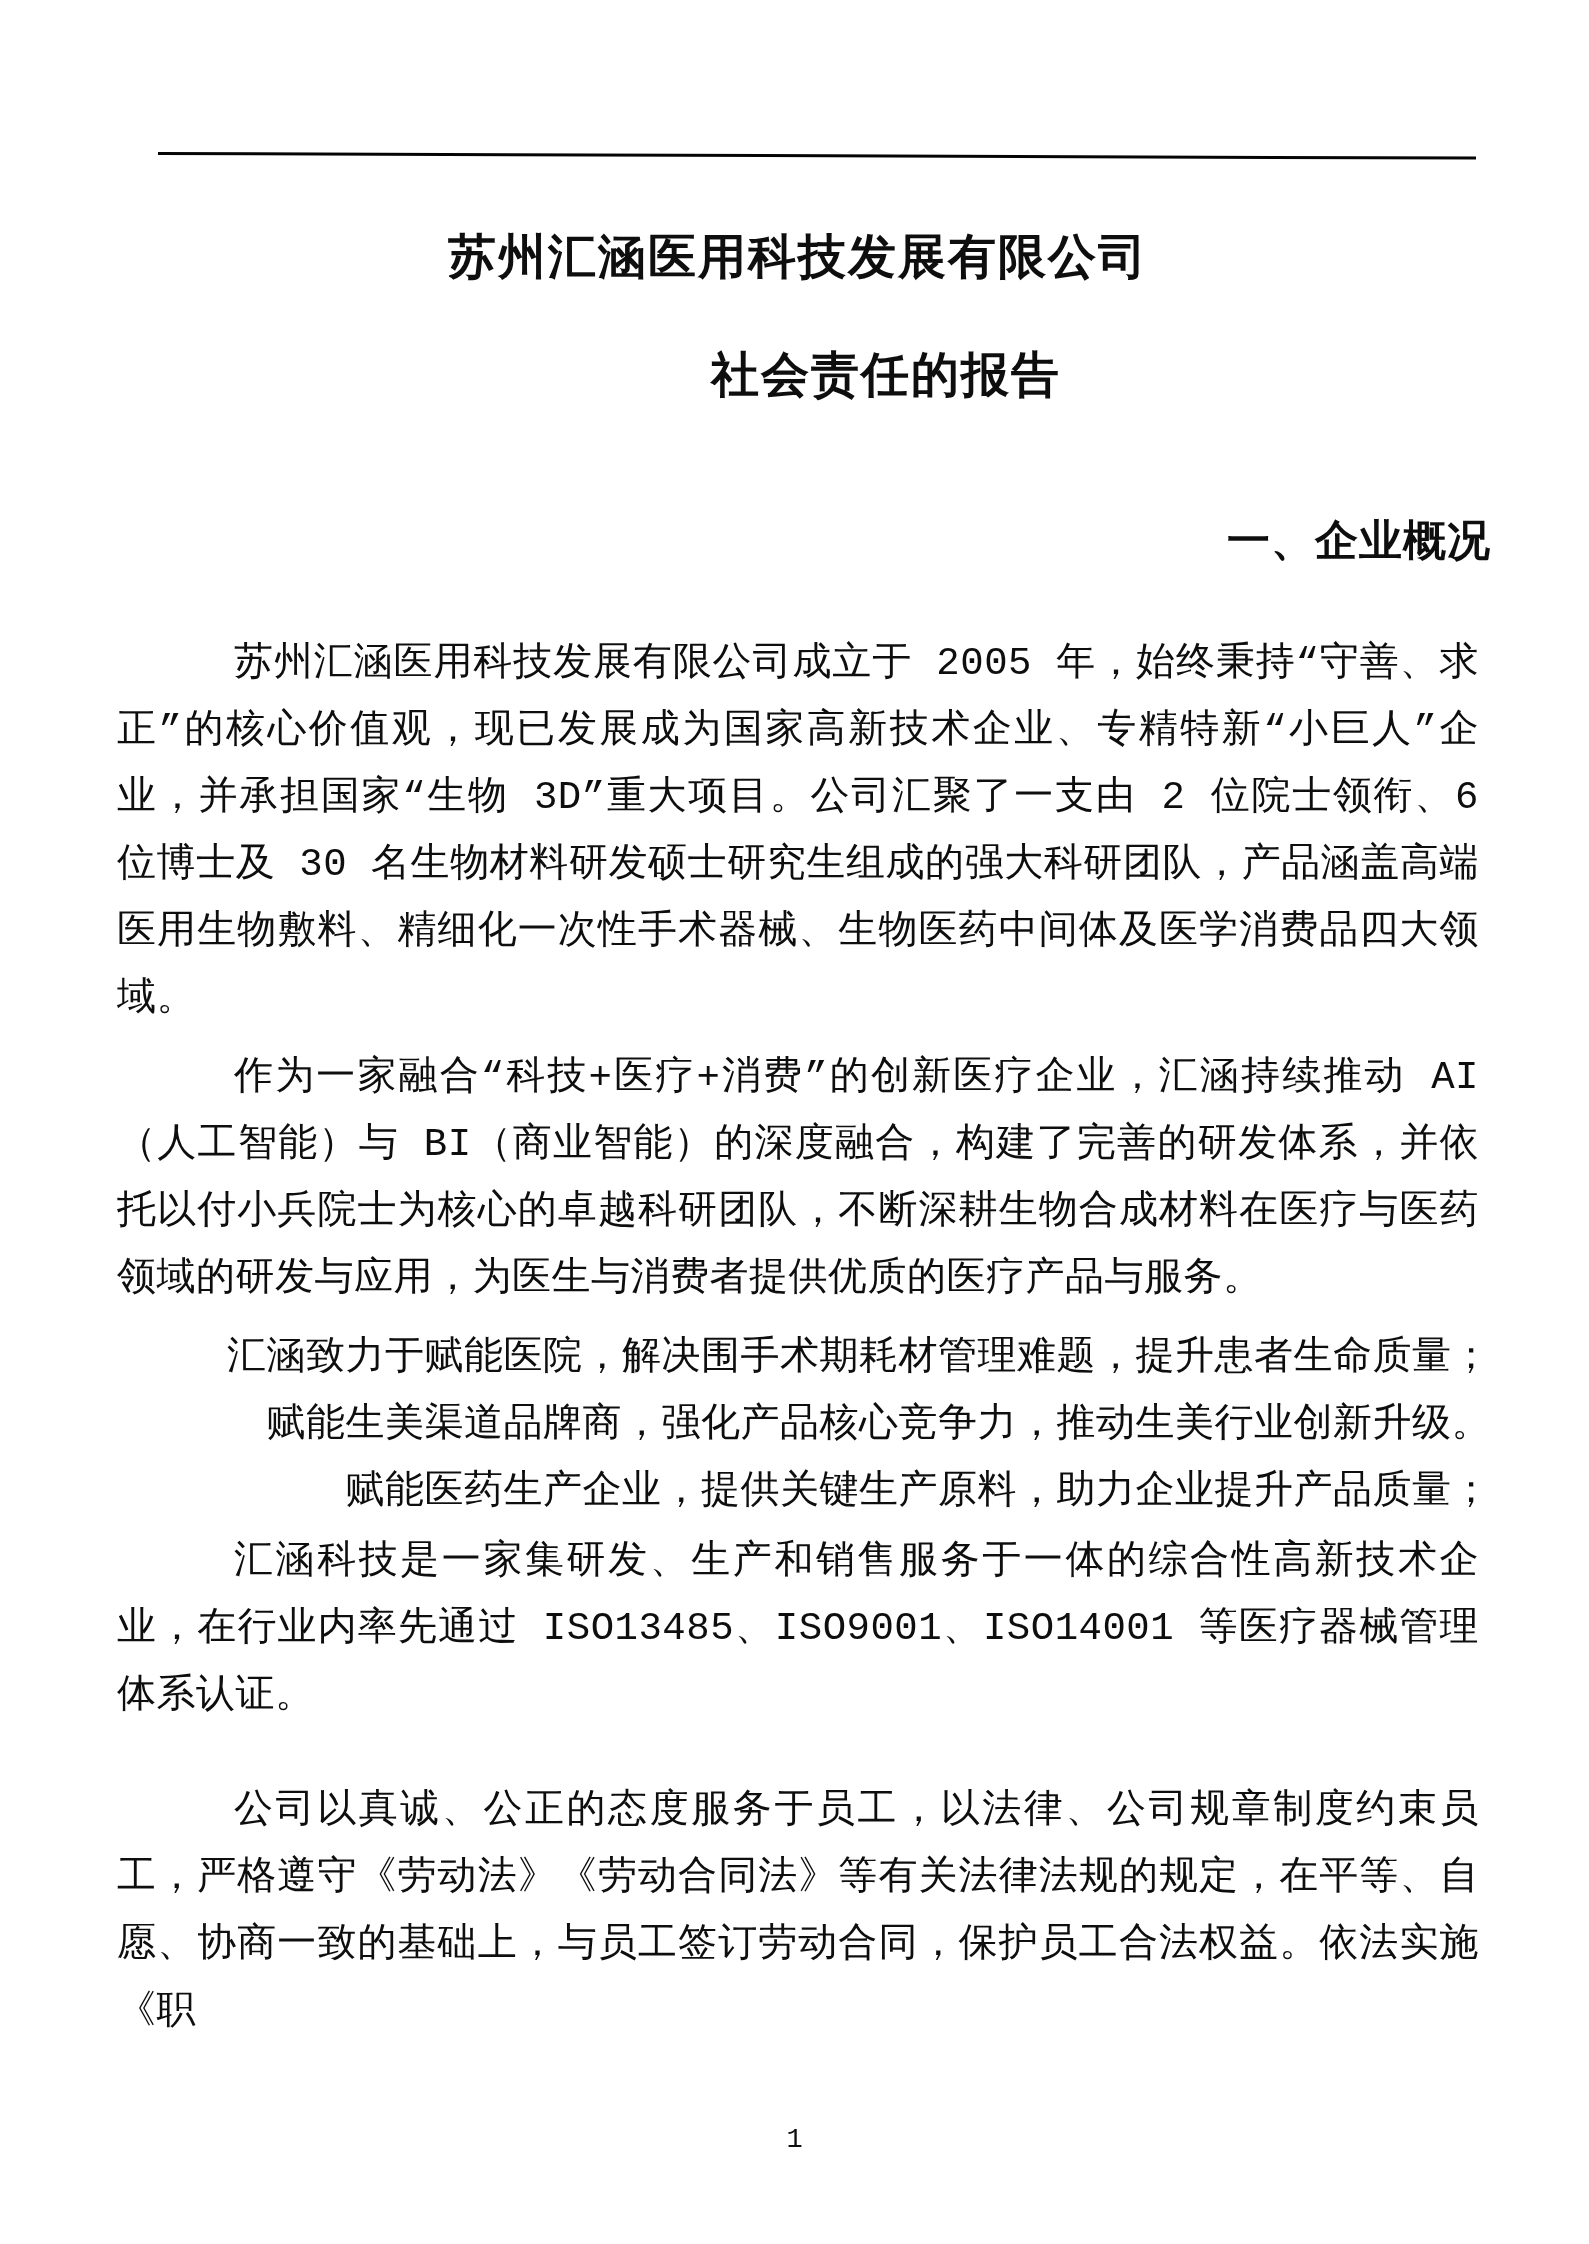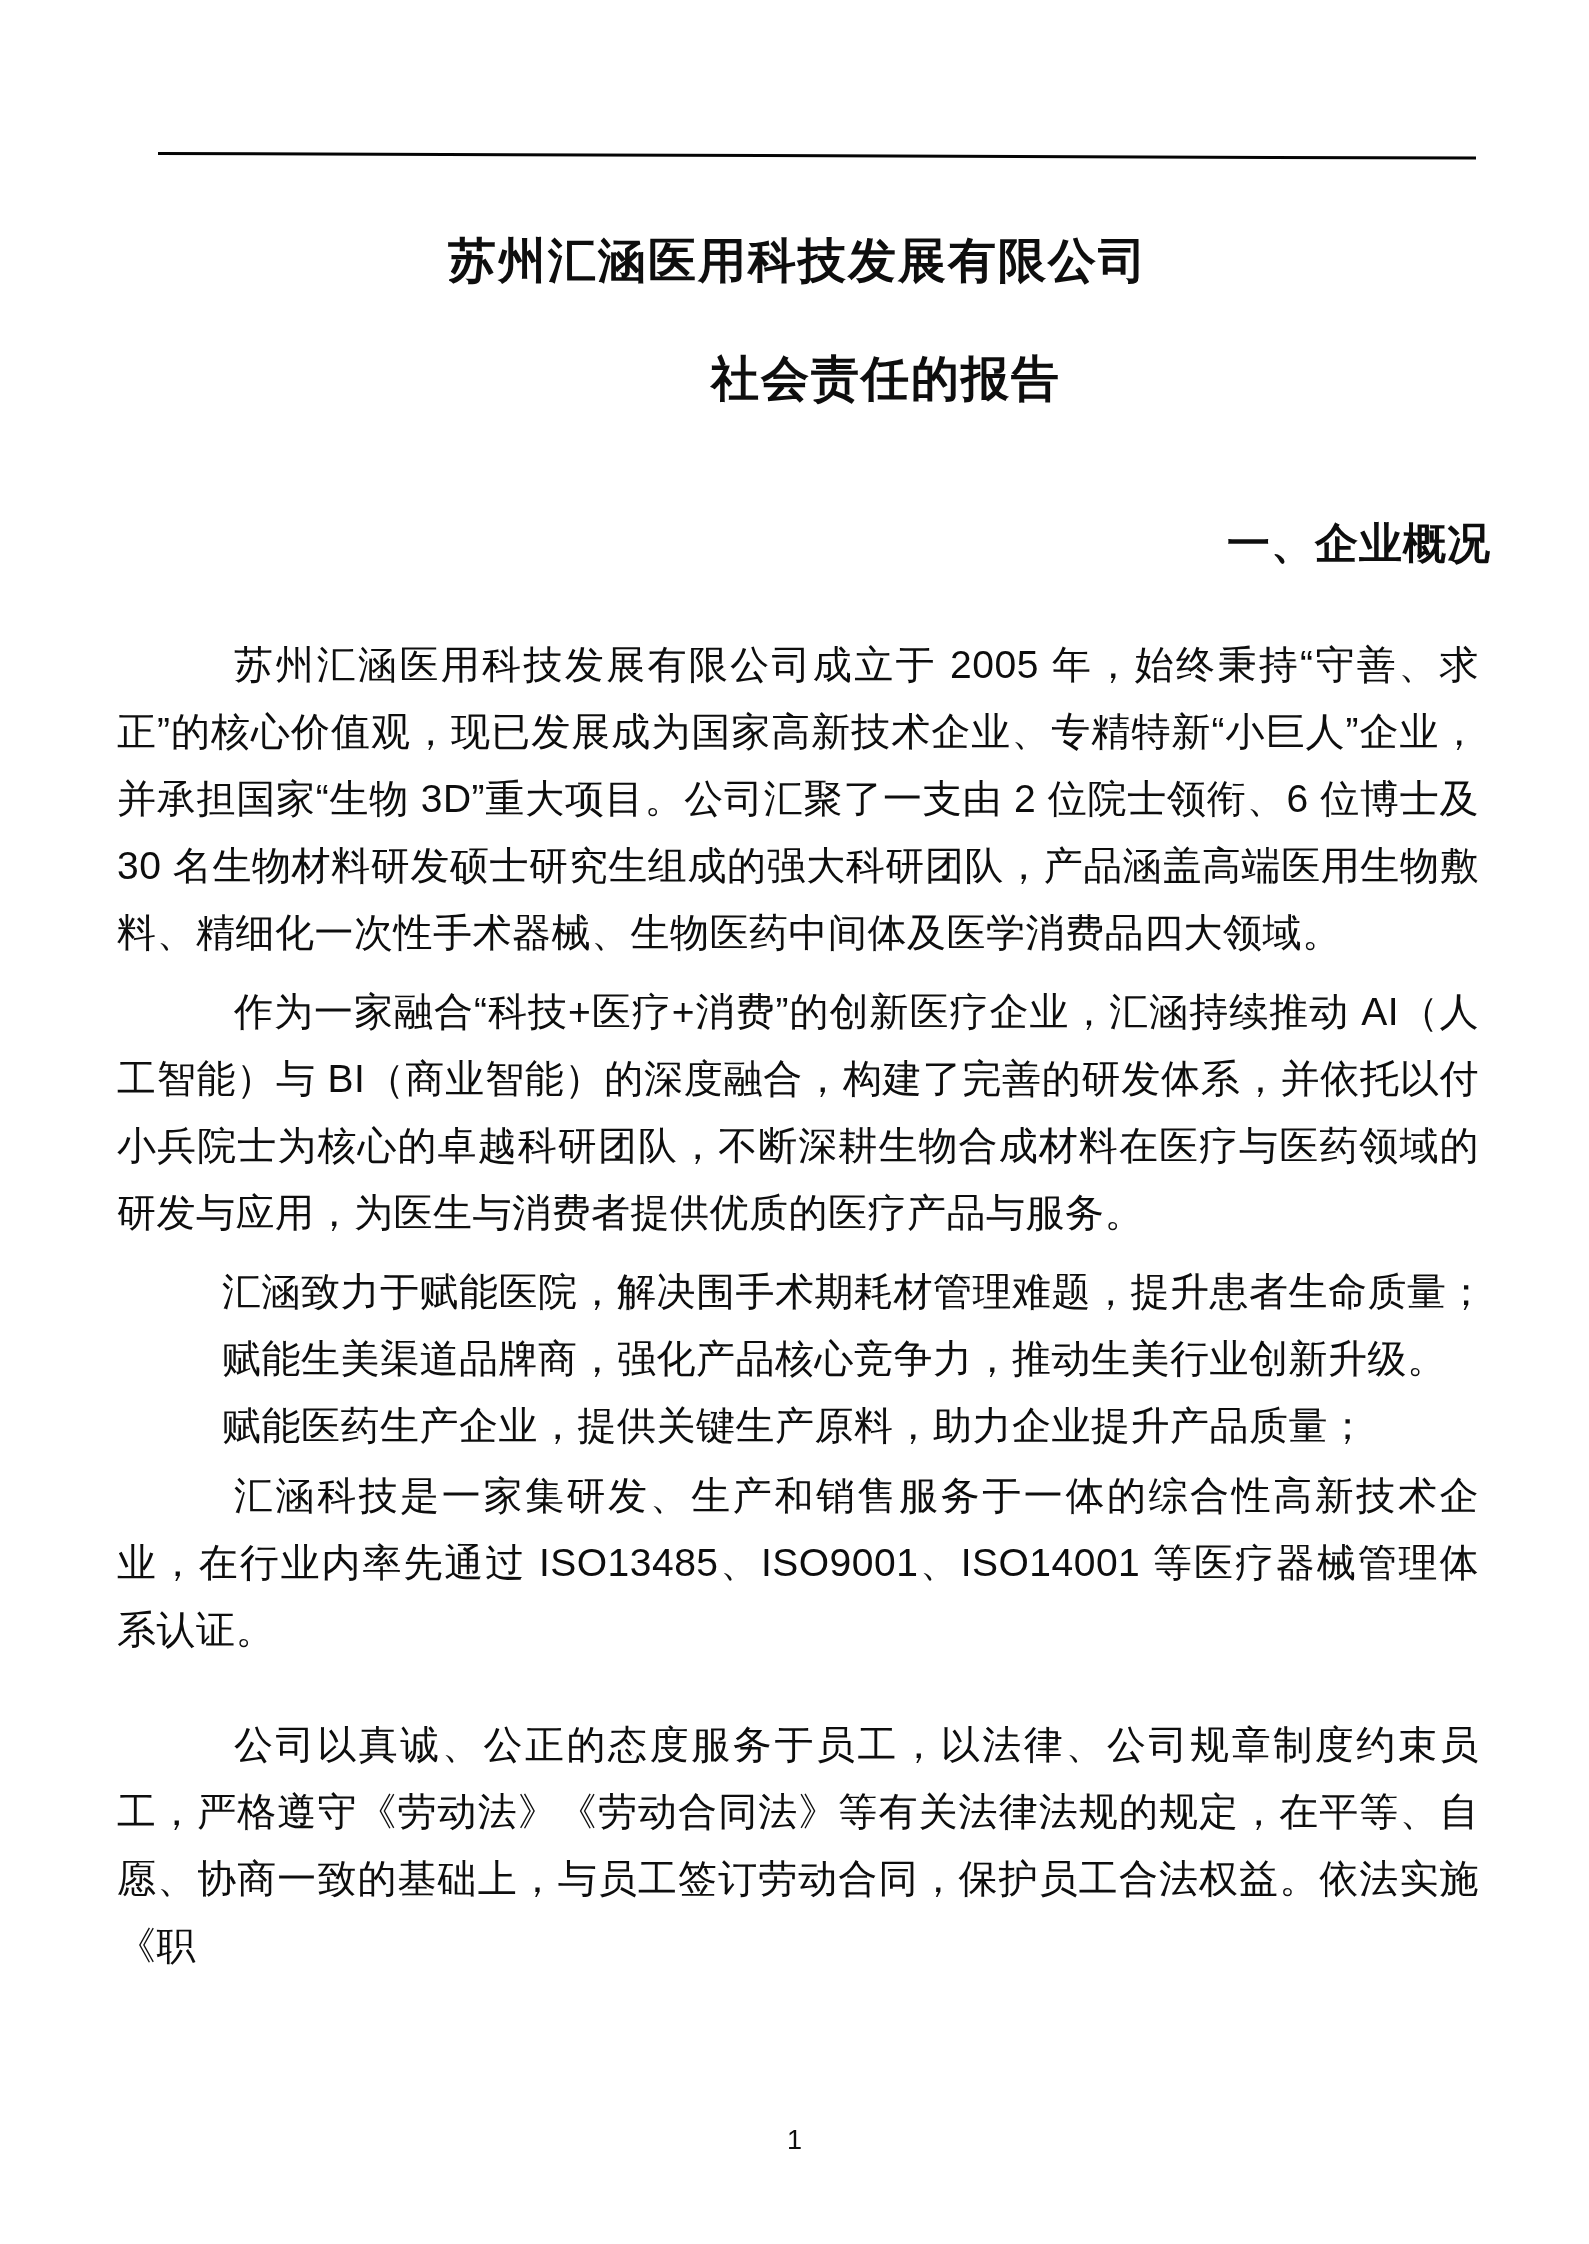--- a/index.html
+++ b/index.html
@@ -6,21 +6,21 @@
     margin: 0;
     padding: 0;
     background: #ffffff;
   }
   .page {
     position: relative;
     width: 1589px;
     height: 2244px;
     background: #ffffff;
     overflow: hidden;
-    font-family: Liberation Sans, sans-serif;
+    font-family: Liberation Mono, monospace;
     color: #0e0e0e;
   }
   .top-rule {
     position: absolute;
     top: 152px;
     left: 158px;
     width: 1318px;
     height: 3px;
     background: #050505;
     transform: rotate(0.2deg);
@@ -72,20 +72,21 @@
     letter-spacing: 0.5px;
   }
   .p1 { margin-top: 60px; }
   .p2 { margin-top: 8px; }
   .mission-line {
     margin: 0;
     font-size: 39px;
     line-height: 67px;
     text-indent: 3em;
     letter-spacing: 0.5px;
+    text-align: right;
   }
   .m1 { margin-top: 1px; }
   .closing { margin-top: 3px; }
   .p5 { margin-top: 48px; }
   .page-number {
     position: absolute;
     top: 2124px;
     left: 0;
     width: 100%;
     text-align: center;

